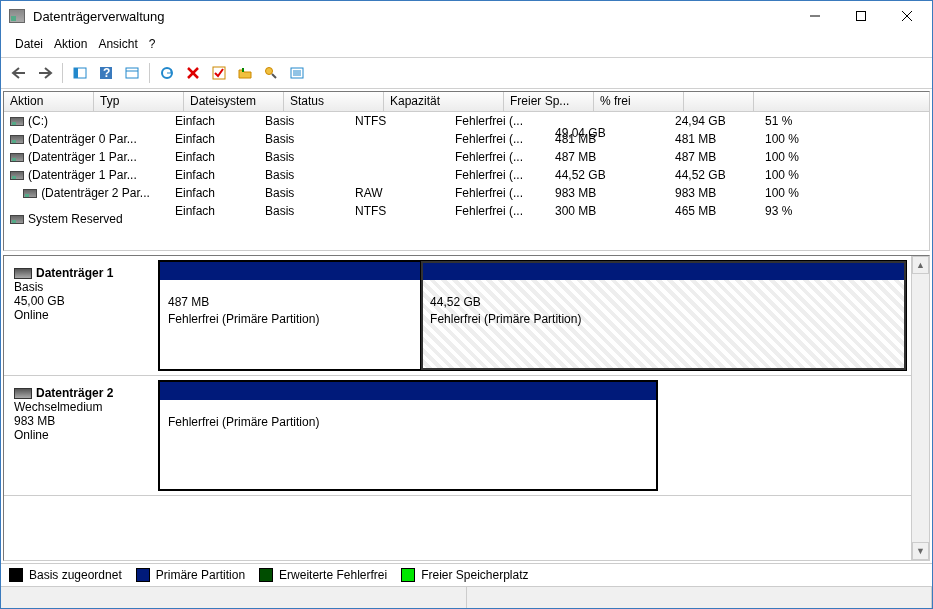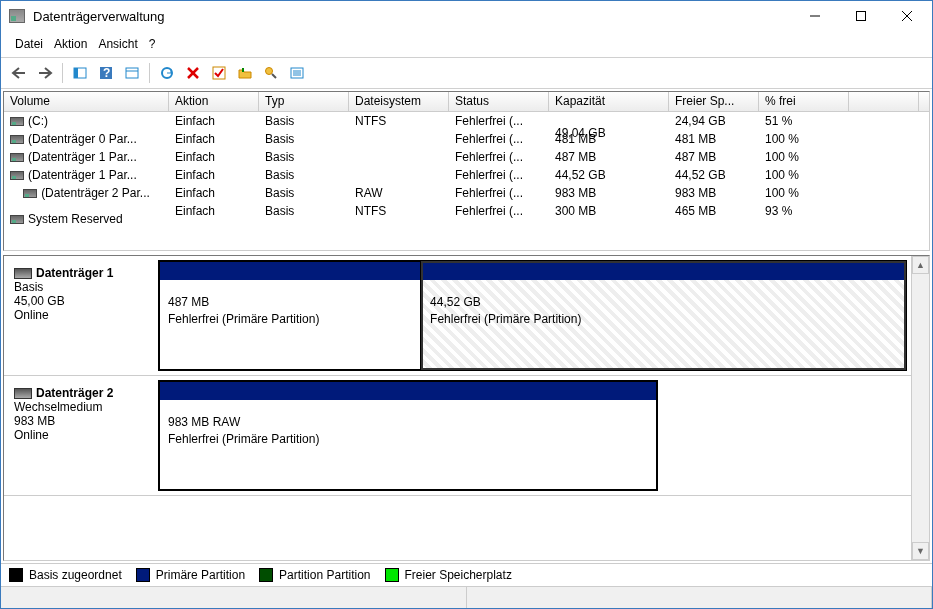--- a/index.html
+++ b/index.html
@@ -142,21 +142,20 @@
         <rect x="1" y="1" width="12" height="10" fill="#fff" stroke="#28c"></rect>
         <line x1="3" y1="4" x2="11" y2="4" stroke="#28c"></line>
         <line x1="3" y1="6" x2="11" y2="6" stroke="#28c"></line>
         <line x1="3" y1="8" x2="11" y2="8" stroke="#28c"></line>
       </svg>
     </div>
 </div>
 
 <div class="list-area">
   <div class="list-header" id="lh">
-      <div class="col" style="width: 165px;">Volume</div>
       <div class="col" style="width: 90px;">Aktion</div>
       <div class="col" style="width: 90px;">Typ</div>
       <div class="col" style="width: 100px;">Dateisystem</div>
       <div class="col" style="width: 100px;">Status</div>
       <div class="col" style="width: 120px;">Kapazität</div>
       <div class="col" style="width: 90px;">Freier Sp...</div>
       <div class="col" style="width: 90px;">% frei</div>
       <div class="col" style="width: 70px;"></div>
     </div>
   <div id="lrows">
@@ -259,40 +258,39 @@
         <div class="disk-info">
           <div><span class="disk-icon"></span><span class="dname">Datenträger 2</span></div>
           <div>Wechselmedium</div>
           <div>983 MB</div>
           <div>Online</div>
         </div>
         <div class="part-container small">
           <div class="partition" style="flex: 100 1 0%;">
             <div class="part-stripe"></div>
             <div class="part-body">
-              <div>983 MB RAW</div>
               <div>Fehlerfrei (Primäre Partition)</div>
             </div>
           </div>
         </div>
       </div>
     </div>
   <div class="scrollbar">
     <div class="sb-btn">▲</div>
     <div class="sb-btn">▼</div>
   </div>
 </div>
 
 <div class="legend" id="legend">
     <div class="sw" style="background: rgb(0, 0, 0);"></div>
     <span style="margin-right: 8px;">Basis zugeordnet</span>
     <div class="sw" style="background: rgb(0, 26, 122);"></div>
     <span style="margin-right: 8px;">Primäre Partition</span>
     <div class="sw" style="background: rgb(0, 77, 0);"></div>
-    <span style="margin-right: 8px;">Partition Partition</span>
+    <span style="margin-right: 8px;">Erweiterte Fehlerfrei</span>
     <div class="sw" style="background: rgb(0, 230, 0);"></div>
     <span style="margin-right: 8px;">Freier Speicherplatz</span>
   </div>
 
 <div class="statusbar">
   <div class="sp"></div>
     <div class="sp"></div>
 </div>
 
 </body></html>

